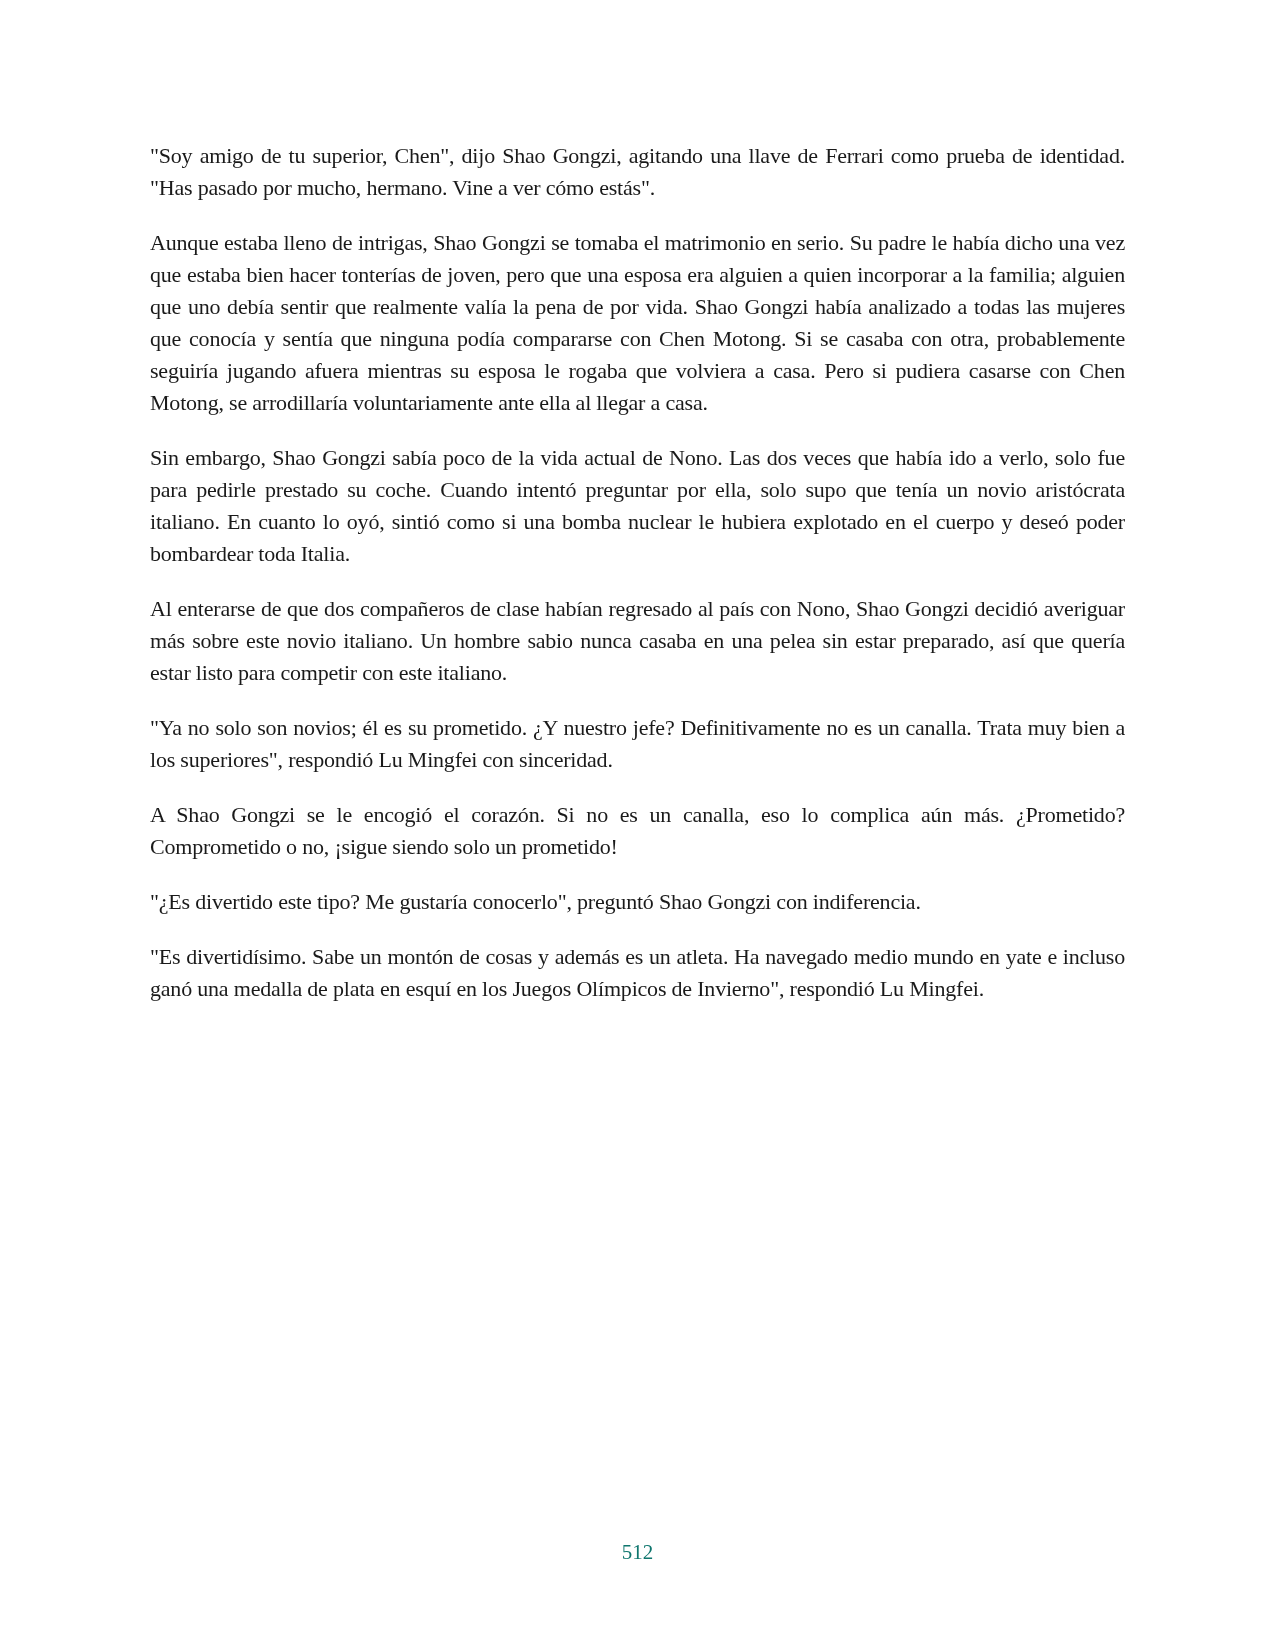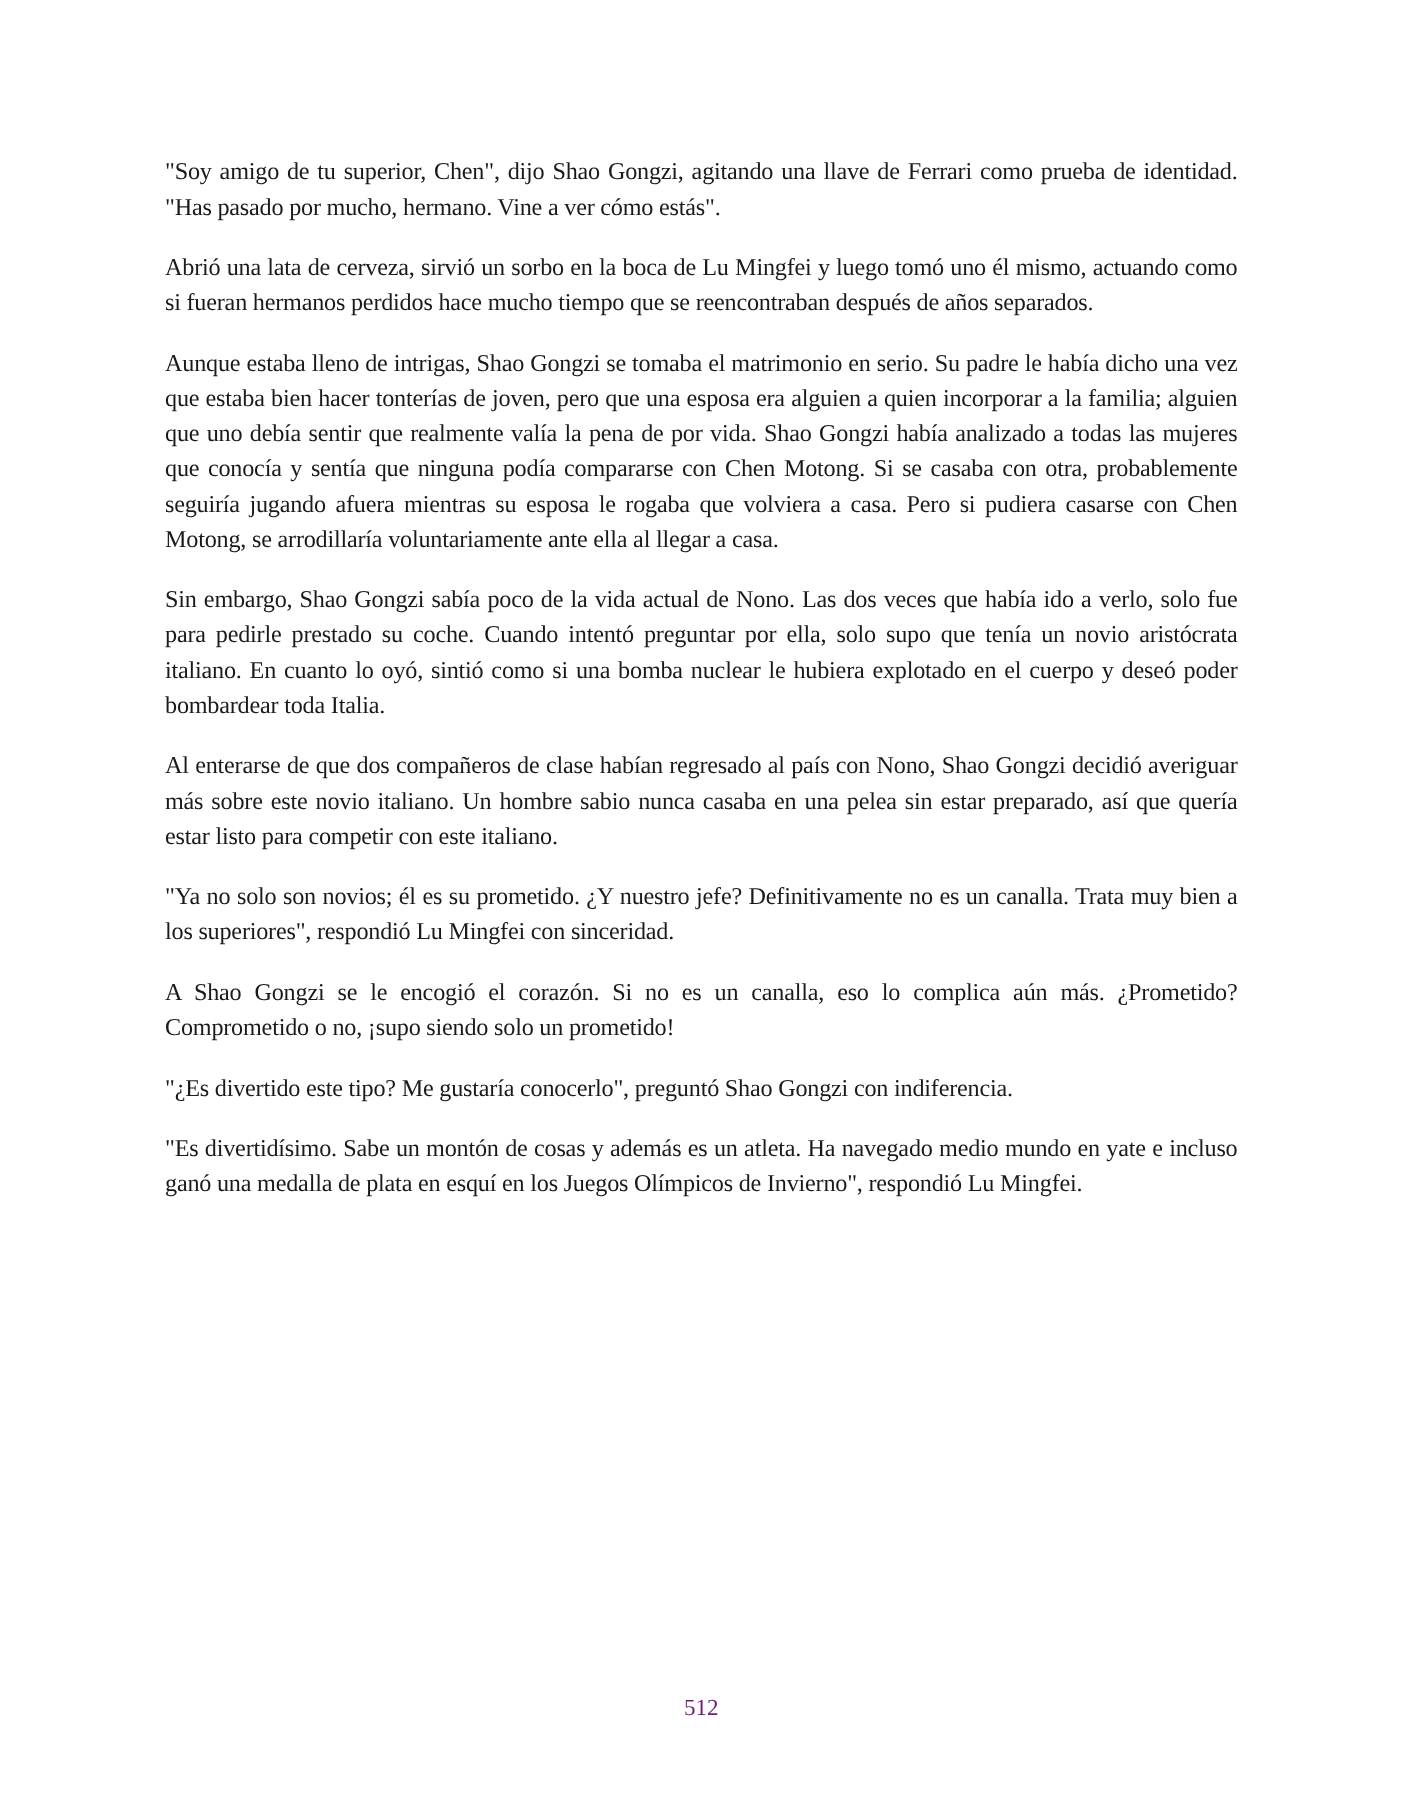--- a/index.html
+++ b/index.html
@@ -21,31 +21,30 @@
       text-align-last: left;
     }
     .page-number {
       position: absolute;
       left: 0;
       width: 1275px;
       top: 1540px;
       text-align: center;
       font-family: "Liberation Serif", "DejaVu Serif", serif;
       font-size: 21px;
-      color: #701a75;
+      color: #0f766e;
     }
   </style>
 </head>
 <body>
 
 <div class="page">
   <p class="para">"Soy amigo de tu superior, Chen", dijo Shao Gongzi, agitando una llave de Ferrari como prueba de identidad. "Has pasado por mucho, hermano. Vine a ver cómo estás".</p>
-  <p class="para">Abrió una lata de cerveza, sirvió un sorbo en la boca de Lu Mingfei y luego tomó uno él mismo, actuando como si fueran hermanos perdidos hace mucho tiempo que se reencontraban después de años separados.</p>
   <p class="para">Aunque estaba lleno de intrigas, Shao Gongzi se tomaba el matrimonio en serio. Su padre le había dicho una vez que estaba bien hacer tonterías de joven, pero que una esposa era alguien a quien incorporar a la familia; alguien que uno debía sentir que realmente valía la pena de por vida. Shao Gongzi había analizado a todas las mujeres que conocía y sentía que ninguna podía compararse con Chen Motong. Si se casaba con otra, probablemente seguiría jugando afuera mientras su esposa le rogaba que volviera a casa. Pero si pudiera casarse con Chen Motong, se arrodillaría voluntariamente ante ella al llegar a casa.</p>
   <p class="para">Sin embargo, Shao Gongzi sabía poco de la vida actual de Nono. Las dos veces que había ido a verlo, solo fue para pedirle prestado su coche. Cuando intentó preguntar por ella, solo supo que tenía un novio aristócrata italiano. En cuanto lo oyó, sintió como si una bomba nuclear le hubiera explotado en el cuerpo y deseó poder bombardear toda Italia.</p>
   <p class="para">Al enterarse de que dos compañeros de clase habían regresado al país con Nono, Shao Gongzi decidió averiguar más sobre este novio italiano. Un hombre sabio nunca casaba en una pelea sin estar preparado, así que quería estar listo para competir con este italiano.</p>
   <p class="para">"Ya no solo son novios; él es su prometido. ¿Y nuestro jefe? Definitivamente no es un canalla. Trata muy bien a los superiores", respondió Lu Mingfei con sinceridad.</p>
-  <p class="para">A Shao Gongzi se le encogió el corazón. Si no es un canalla, eso lo complica aún más. ¿Prometido? Comprometido o no, ¡supo siendo solo un prometido!</p>
+  <p class="para">A Shao Gongzi se le encogió el corazón. Si no es un canalla, eso lo complica aún más. ¿Prometido? Comprometido o no, ¡sigue siendo solo un prometido!</p>
   <p class="para">"¿Es divertido este tipo? Me gustaría conocerlo", preguntó Shao Gongzi con indiferencia.</p>
   <p class="para">"Es divertidísimo. Sabe un montón de cosas y además es un atleta. Ha navegado medio mundo en yate e incluso ganó una medalla de plata en esquí en los Juegos Olímpicos de Invierno", respondió Lu Mingfei.</p>
 </div>
 
 <div class="page-number">512</div>
 
 </body></html>

